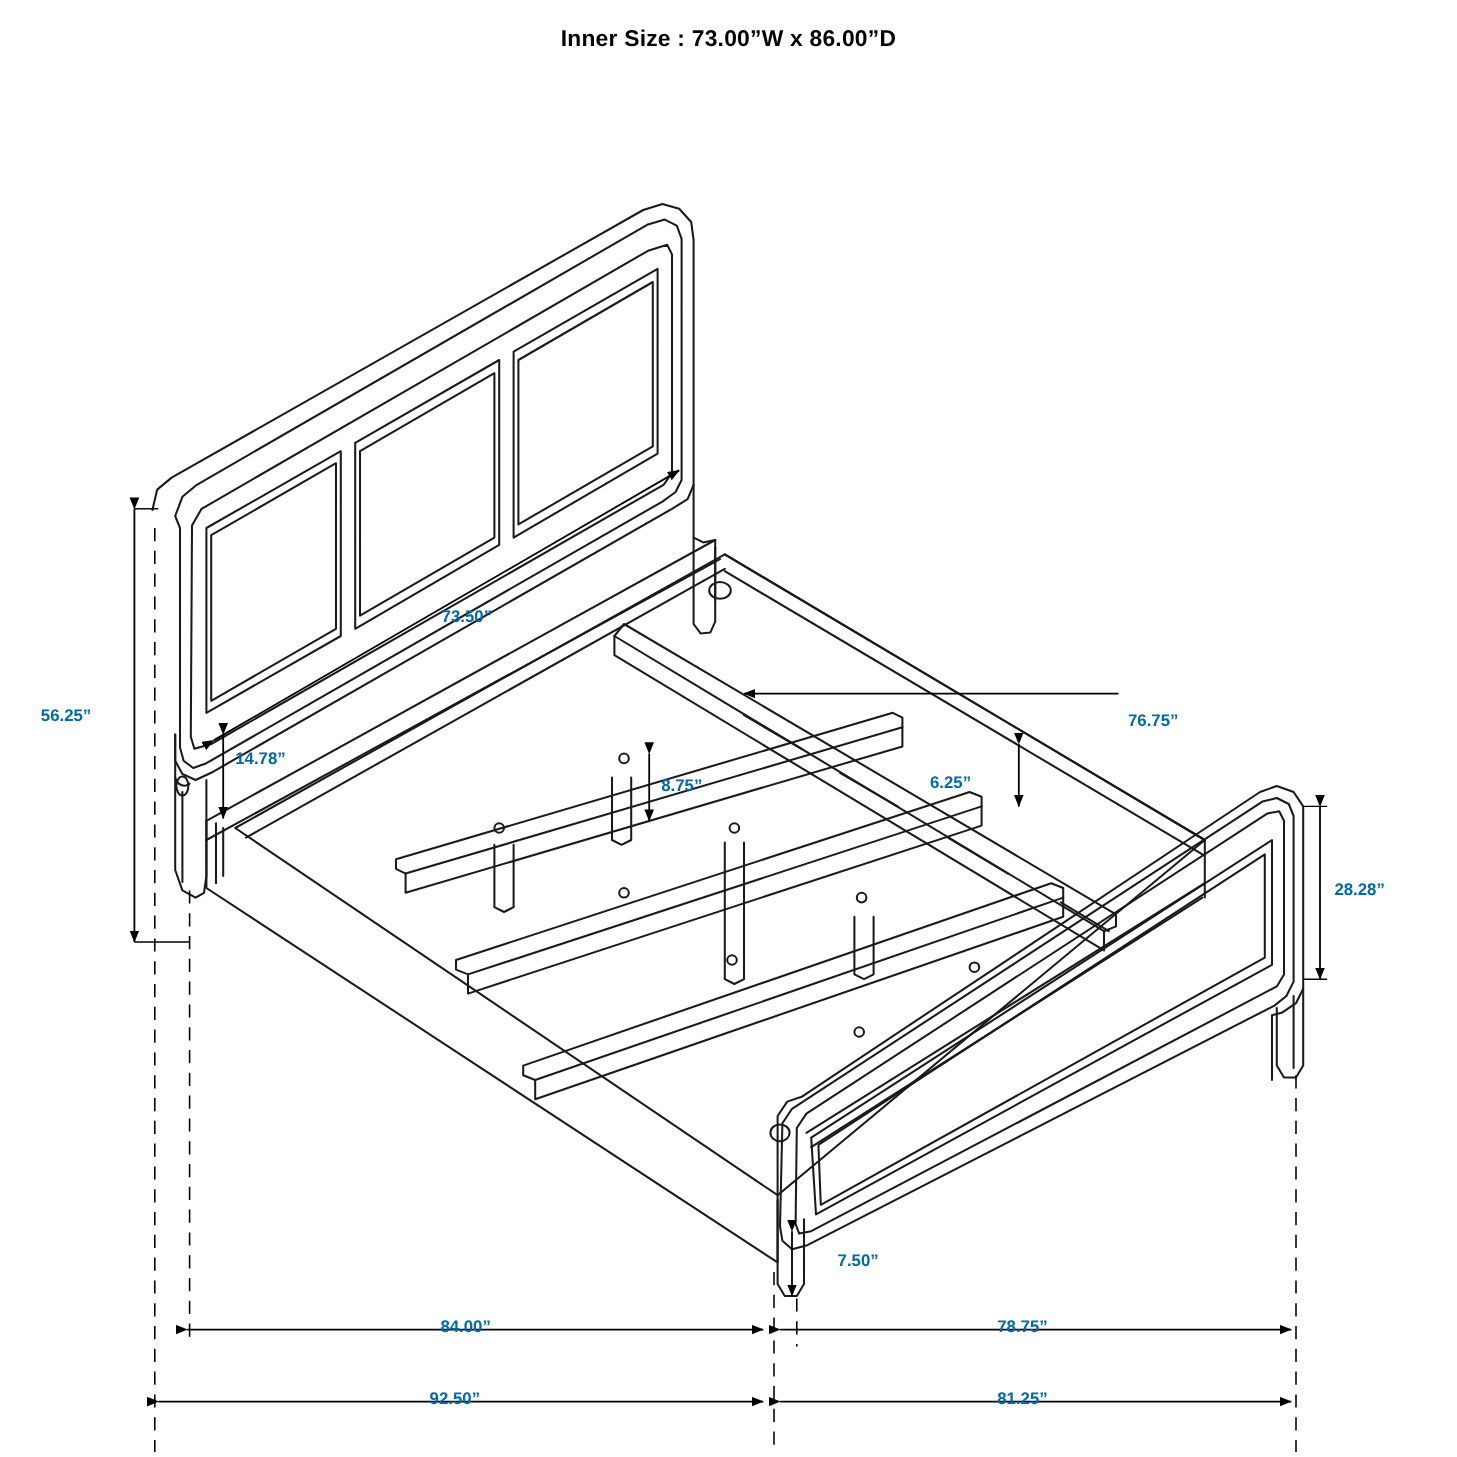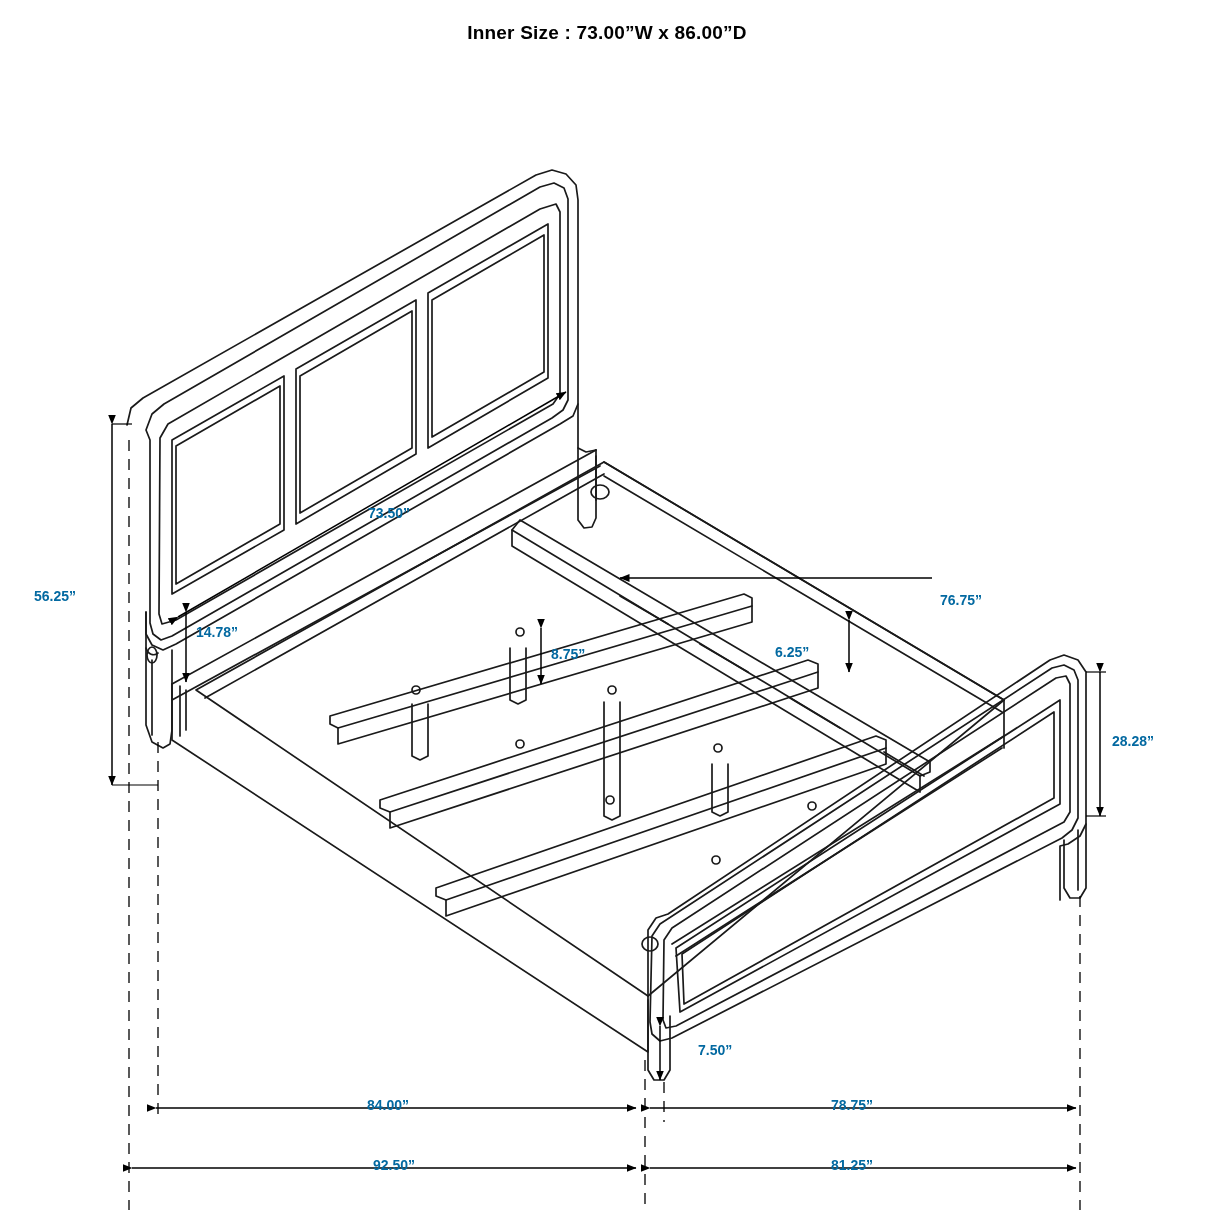--- a/index.html
+++ b/index.html
@@ -201,16 +201,16 @@
   <div class="dimlabel" style="left:34px; top:588px;text-align:right;">56.25”</div>
   <div class="dimlabel" style="left:368px; top:505px;">73.50”</div>
   <div class="dimlabel" style="left:196px; top:624px;">14.78”</div>
   <div class="dimlabel" style="left:551px; top:646px;">8.75”</div>
   <div class="dimlabel" style="left:775px; top:644px;">6.25”</div>
   <div class="dimlabel" style="left:940px; top:568px;margin-top:24px;">76.75”</div>
   <div class="dimlabel" style="left:1112px; top:733px;">28.28”</div>
   <div class="dimlabel" style="left:674px; top:1042px;margin-left:24px;">7.50”</div>
   <div class="dimlabel" style="left:367px; top:1097px;">84.00”</div>
   <div class="dimlabel" style="left:831px; top:1097px;">78.75”</div>
-  <div class="dimlabel" style="left:373px; top:1157px;">92.50”</div>
+  <div class="dimlabel" style="left:358px; top:1157px;">92.50”</div>
   <div class="dimlabel" style="left:831px; top:1157px;">81.25”</div>
 
 </div>
 
 </body></html>

